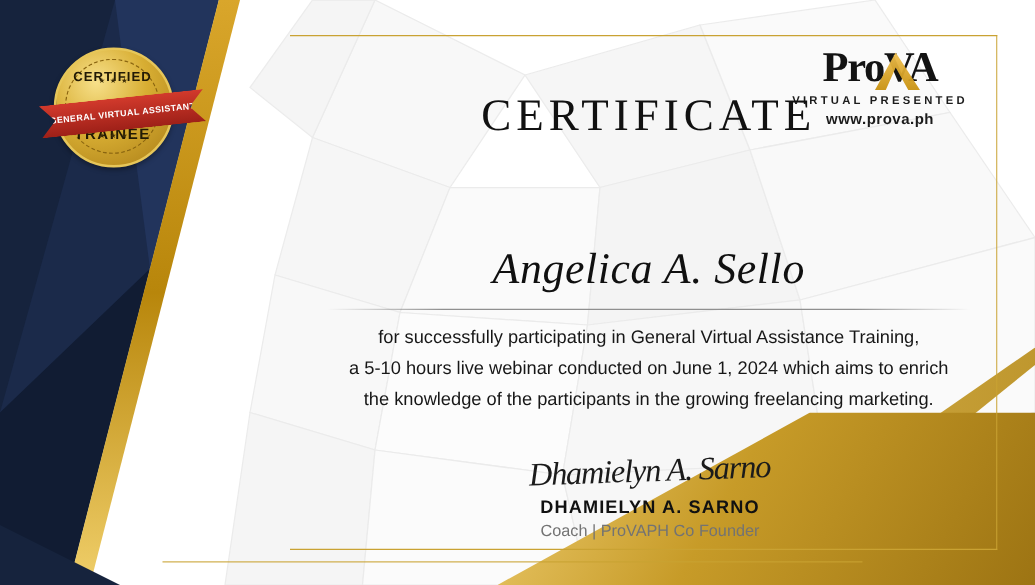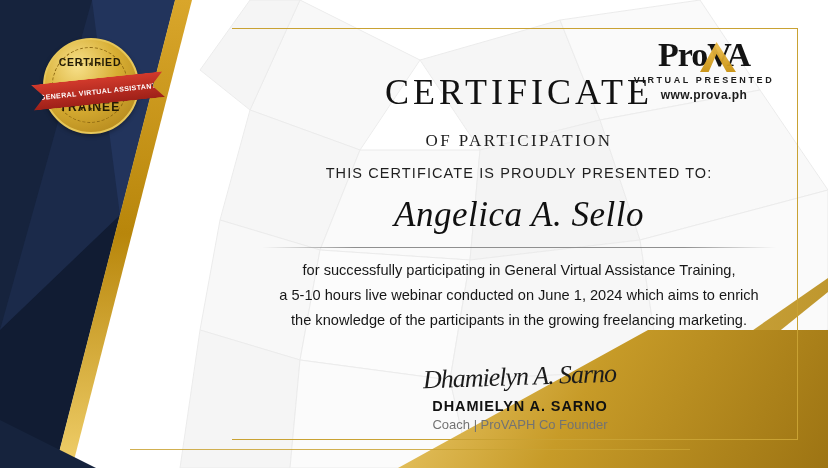--- a/index.html
+++ b/index.html
@@ -377,22 +377,20 @@
     <div class="logo-word">
       <span>Pro</span><span class="logo-va">VA</span>
       <span class="logo-swoosh"></span>
     </div>
     <div class="logo-sub">VIRTUAL PRESENTED</div>
     <div class="logo-url">www.prova.ph</div>
   </div>
 
   <div class="content">
     <div class="title">CERTIFICATE</div>
-    <div class="subtitle">OF PARTICIPATION</div>
-    <div class="presented">THIS CERTIFICATE IS PROUDLY PRESENTED TO:</div>
     <div class="recipient">Angelica A. Sello</div>
     <div class="divider"></div>
     <div class="body-text">
       <div>for successfully participating in General Virtual Assistance Training,</div>
       <div>a 5-10 hours live webinar conducted on June 1, 2024 which aims to enrich</div>
       <div>the knowledge of the participants in the growing freelancing marketing.</div>
     </div>
 
     <div class="sig-block">
       <div class="sig-script">Dhamielyn A. Sarno</div>

